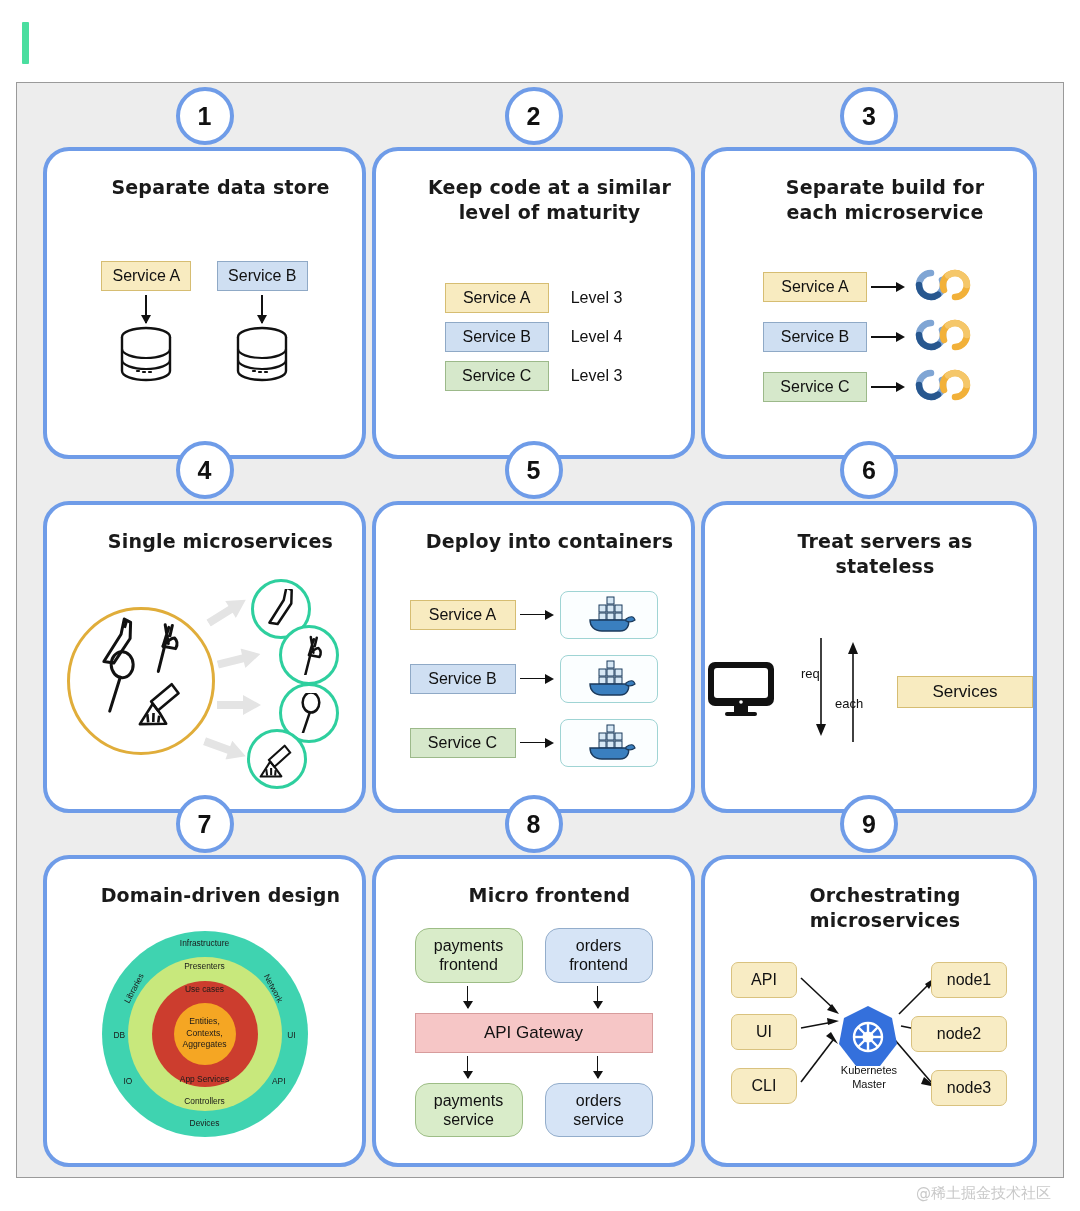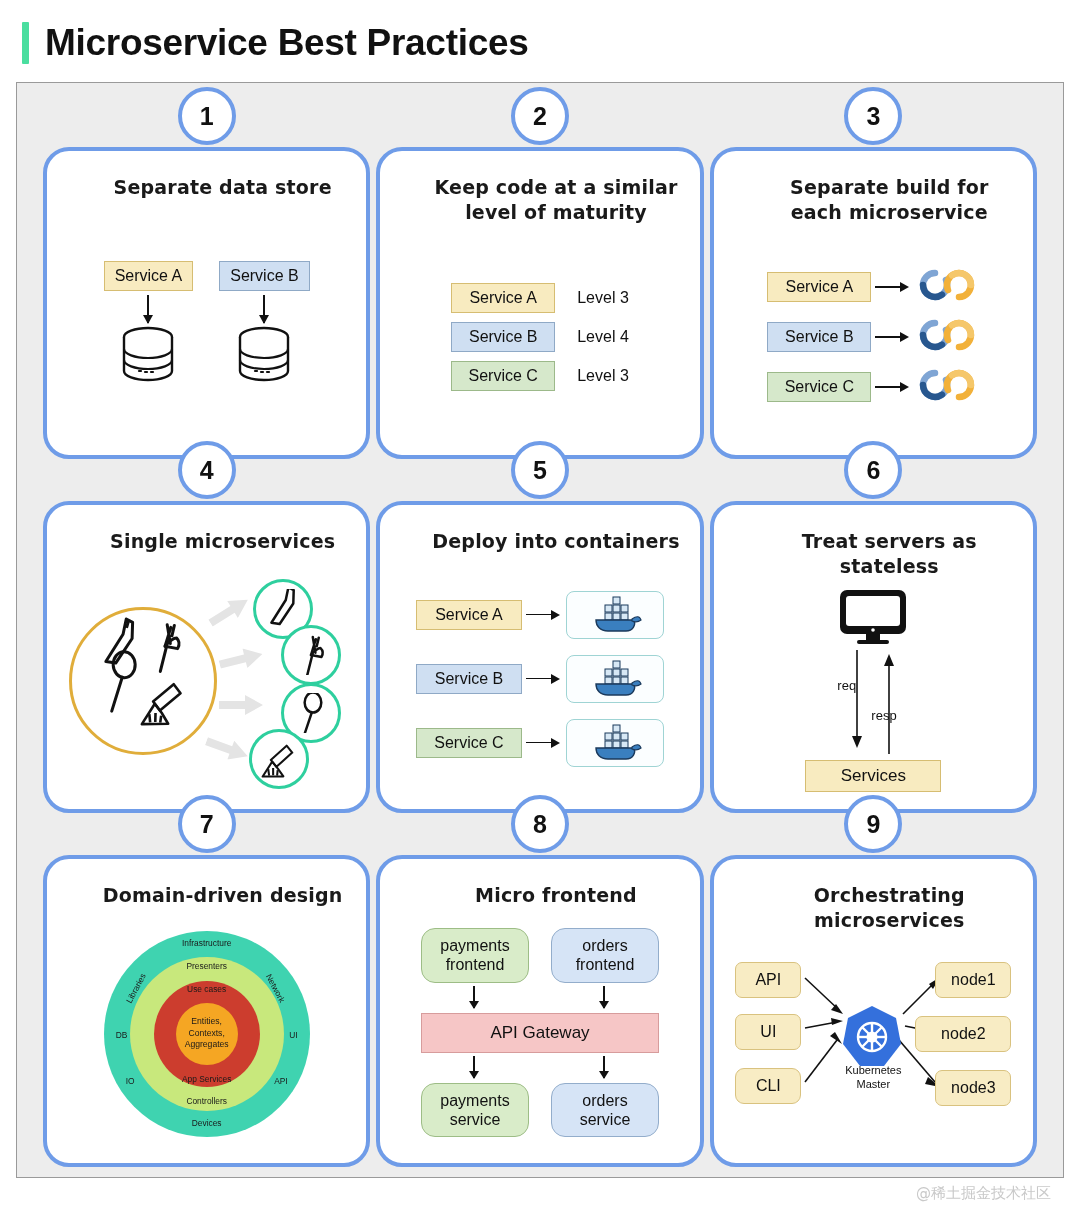--- a/index.html
+++ b/index.html
@@ -123,21 +123,21 @@
   
   .c5-rows { display: flex; flex-direction: column; gap: 16px; margin-top: -6px; }
   .c5-row { display: flex; align-items: center; }
   .c5-row .chip { width: 106px; }
   .docker-box {
     width: 98px; height: 48px; border: 1px solid #9fd4d4; border-radius: 8px;
     background: #fbfeff; display: flex; align-items: center; justify-content: center;
   }
 
   
-  .c6-stage { display: flex; flex-direction: column; align-items: center; margin-top: -8px; }
+  .c6-stage { display: flex; flex-direction: row; align-items: center; margin-top: -8px; }
   .c6-arrows { position: relative; width: 120px; height: 108px; }
   .c6-lbl { position: absolute; font-size: 13px; color: #111; }
 
   
   .onion { position: relative; width: 206px; height: 206px; margin-top: -4px; }
   .ring {
     position: absolute; border-radius: 50%;
     display: flex; align-items: center; justify-content: center;
   }
   .ring-1 { inset: 0; background: #3fd3b0; }
@@ -183,21 +183,20 @@
     position: absolute; right: 12px; bottom: -26px;
     font-size: 15px; color: #c9c9c9;
     font-family: "DejaVu Sans", sans-serif;
   }
 </style>
 </head>
 <body>
 
 <div class="page-header">
   <div class="accent-bar"></div>
-  <div class="page-title">Microservice Best Practices</div>
 </div>
 
 <div class="board">
   <div class="grid">
 
     <div class="cell">
       <div class="num-badge">1</div>
       <div class="card">
         <div class="card-title">Separate data store</div>
         <div class="card-body">
@@ -478,21 +477,21 @@
               <rect x="20" y="52" width="32" height="4" rx="2" fill="#111"></rect>
             </svg>
             <div class="c6-arrows">
               <svg width="120" height="108" viewBox="0 0 120 108">
                 <line x1="44" y1="2" x2="44" y2="92" stroke="#111" stroke-width="1.6"></line>
                 <polygon points="44,100 39,88 49,88" fill="#111"></polygon>
                 <line x1="76" y1="106" x2="76" y2="16" stroke="#111" stroke-width="1.6"></line>
                 <polygon points="76,6 71,18 81,18" fill="#111"></polygon>
               </svg>
               <div class="c6-lbl" style="left:24px; top:30px;">req</div>
-              <div class="c6-lbl" style="left:58px; top:60px;">resp</div>
+              <div class="c6-lbl" style="left:58px; top:60px;">each</div>
             </div>
             <div class="chip chip-a" style="width:136px; margin-top:4px; font-size:17px;">Services</div>
           </div>
         </div>
       </div>
     </div>
 
     <div class="cell">
       <div class="num-badge">7</div>
       <div class="card">

